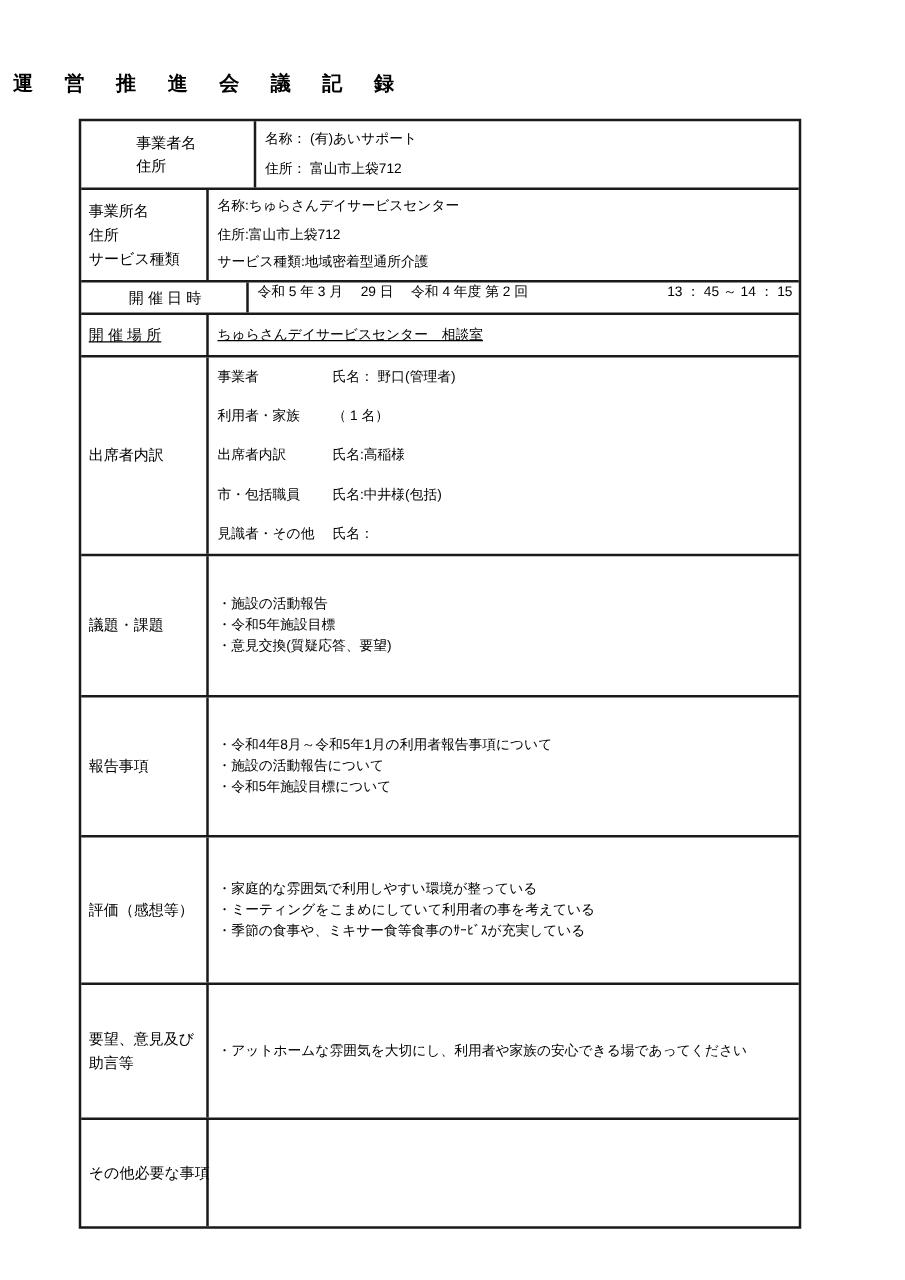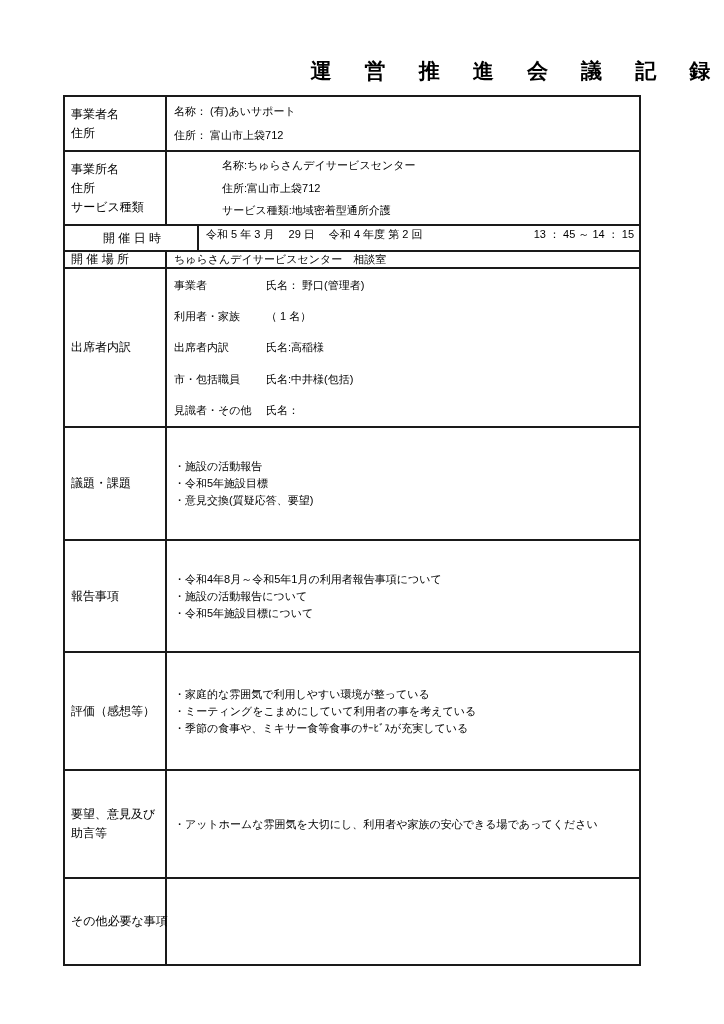--- a/index.html
+++ b/index.html
@@ -14,22 +14,22 @@
     background: #ffffff;
     color: #000000;
     font-family: "Liberation Sans", sans-serif;
     overflow: hidden;
   }
   .title {
     position: absolute;
     top: 57px;
     left: 0;
     width: 100%;
-    text-align: right;
-    font-size: 21px;
+    text-align: left;
+    font-size: 16px;
     font-weight: 700;
     letter-spacing: 0.65em;
     text-indent: 0.65em;
     white-space: nowrap;
   }
   .doc-table {
     position: absolute;
     left: 63px;
     top: 95px;
     width: 578px;
@@ -37,25 +37,25 @@
     box-sizing: border-box;
     display: flex;
     flex-direction: column;
     background: #ffffff;
   }
   .row {
     display: flex;
     box-sizing: border-box;
     border-top: 2px solid #1a1a1a;
   }
-  .row:first-child { border-top: none; }
+  .row:first-child { border-top: none; padding-left: 38px; }
   .r1  { height: 53px; }
-  .r2  { height: 74px; gap: 48px; }
+  .r2  { height: 74px; }
   .r3  { height: 26px; padding-left: 32px; }
-  .r4  { height: 17px; }
+  .r4  { height: 34px; text-decoration: underline; }
   .r5  { height: 159px; }
   .r6  { height: 113px; }
   .r7  { height: 112px; }
   .r8  { height: 118px; }
   .r9  { height: 108px; }
   .r10 { height: 87px; }
   .cell { box-sizing: border-box; }
   .label {
     width: 102px;
     min-width: 102px;

